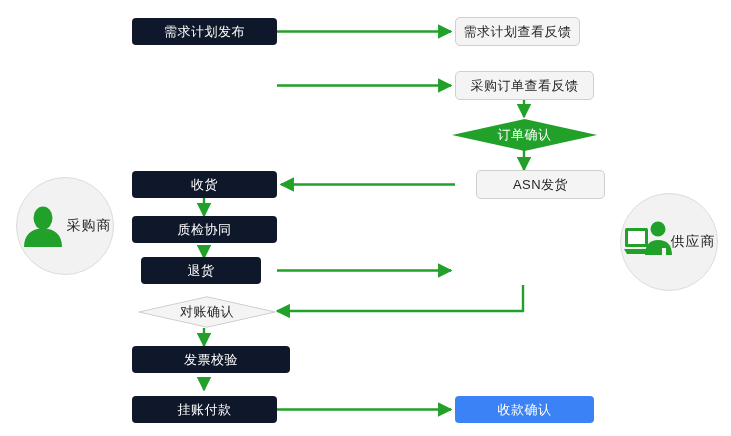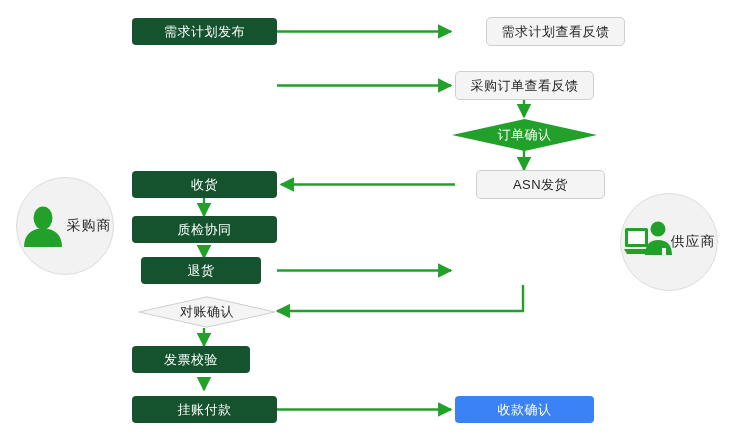--- a/index.html
+++ b/index.html
@@ -31,21 +31,21 @@
     display: flex;
     align-items: center;
     justify-content: center;
     font-size: 13px;
     line-height: 1;
     letter-spacing: 0.5px;
     white-space: nowrap;
     z-index: 3;
   }
   .node.green {
-    background: #14532d;
+    background: #0f172a;
     color: #ffffff;
     border-radius: 4px;
   }
   .node.orange {
     background: #3b82f6;
     color: #ffffff;
     border-radius: 4px;
   }
   .node.grey {
     background: #f4f4f4;
@@ -146,21 +146,21 @@
         <path d="M 22 34 C 22 24 27 19 35 19 C 44 19 49 24 49 34 L 43 34 L 43 27 L 39 27 L 39 34 Z" fill="#22a12a"></path>
       </svg>
     </span>
     <span class="aname">供应商</span>
   </div>
 
   <div class="node green" style="left:132px; top:18px; width:145px; height:27px;">
     <span>需求计划发布</span>
   </div>
 
-  <div class="node grey" style="left:455px; top:17px; width:139px; height:29px;margin-left:31px;">
+  <div class="node grey" style="left:455px; top:17px; width:125px; height:29px;">
     <span>需求计划查看反馈</span>
   </div>
 
 
   <div class="node grey" style="left:455px; top:71px; width:139px; height:29px;">
     <span>采购订单查看反馈</span>
   </div>
 
   <div class="diamond green" style="left:452px; top:119px; width:145px; height:32px;">
     <svg viewBox="0 0 145 32" width="145" height="32" xmlns="http://www.w3.org/2000/svg">
@@ -186,21 +186,21 @@
   </div>
 
 
   <div class="diamond grey" style="left:138px; top:296px; width:138px; height:32px;">
     <svg viewBox="0 0 138 32" width="138" height="32" xmlns="http://www.w3.org/2000/svg">
       <polygon points="69,0.8 137.2,16 69,31.2 0.8,16" fill="#f4f4f4" stroke="#cfcfcf" stroke-width="1"></polygon>
     </svg>
     <span class="dlabel">对账确认</span>
   </div>
 
-  <div class="node green" style="left:132px; top:346px; width:118px; height:27px;">
+  <div class="node green" style="left:132px; top:346px; width:158px; height:27px;">
     <span>发票校验</span>
   </div>
 
   <div class="node green" style="left:132px; top:396px; width:145px; height:27px;">
     <span>挂账付款</span>
   </div>
 
   <div class="node orange" style="left:455px; top:396px; width:139px; height:27px;">
     <span>收款确认</span>
   </div>

